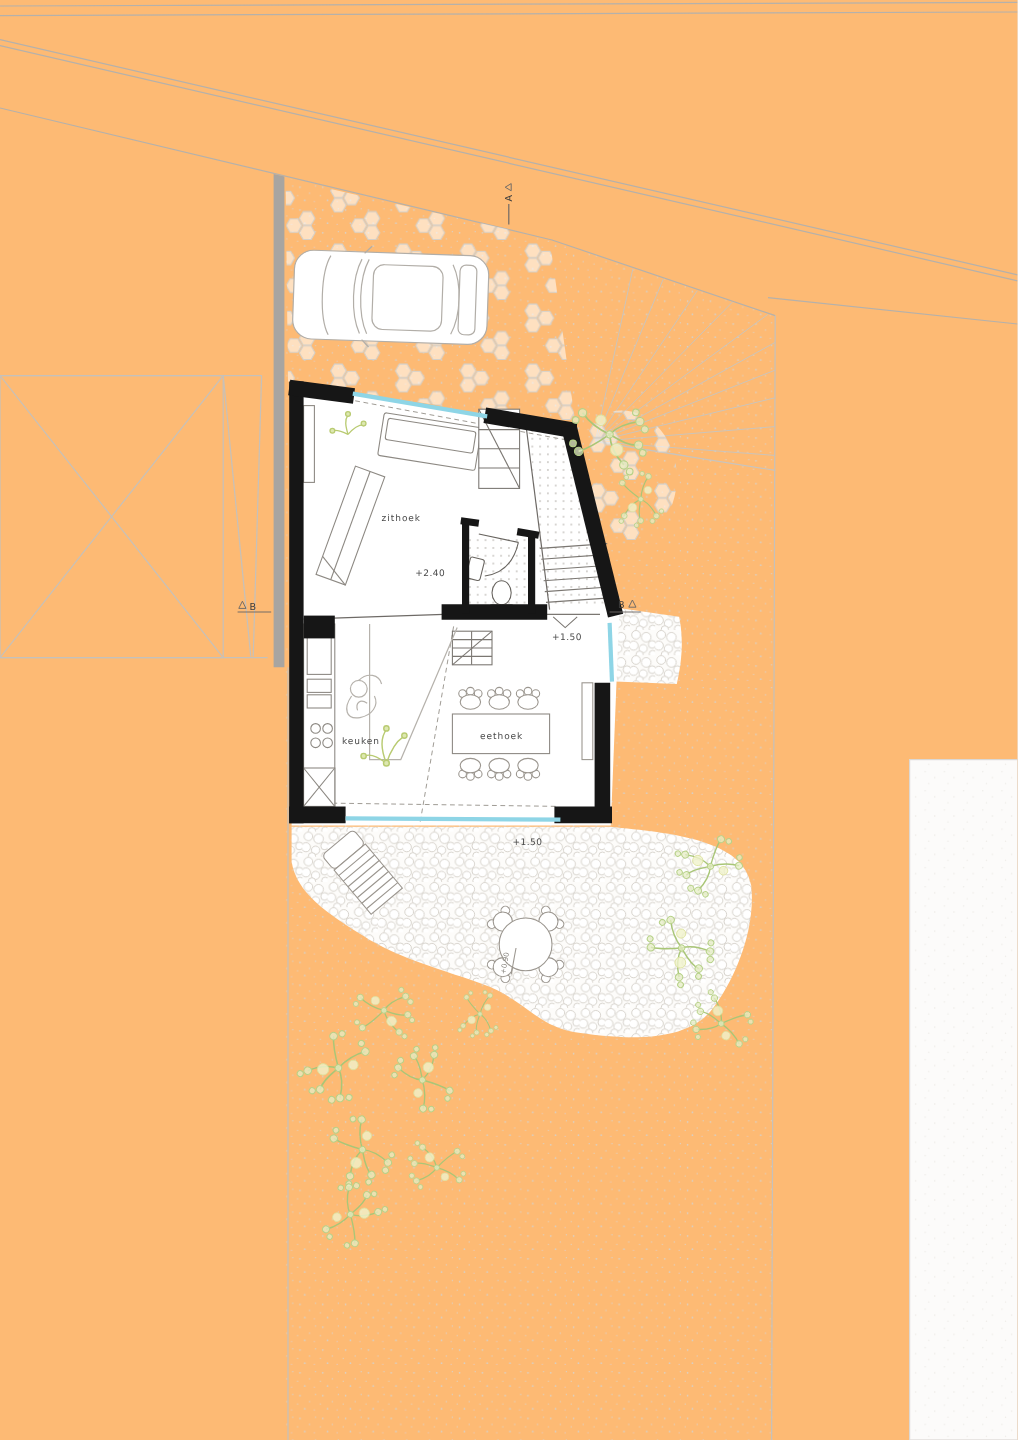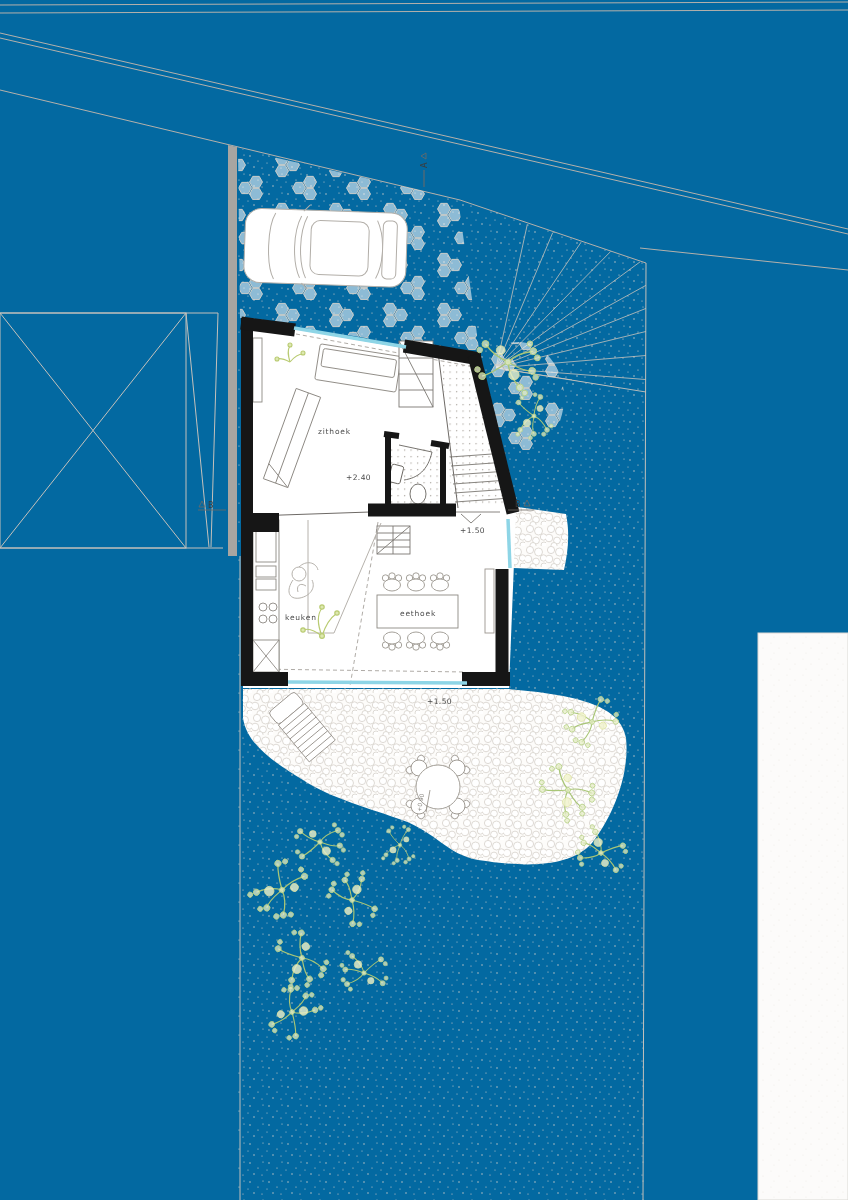--- a/index.html
+++ b/index.html
@@ -1,18 +1,18 @@
 <!DOCTYPE html>
 <html><head>
 <meta charset="utf-8">
 <style>
   html,body{margin:0;padding:0;background:#e9e9e9;}
   .sheet{
     position:relative;width:848px;height:1200px;margin:0 auto;
-    background:#0369a1;overflow:hidden;
+    background:#fdba74;overflow:hidden;
     font-family:"DejaVu Sans", sans-serif;
   }
   svg{position:absolute;inset:0;display:block;}
   text{fill:#4a4a4a;}
   .roomlabel{font-size:7.5px;letter-spacing:.8px;}
   .lvl{font-size:7.5px;letter-spacing:.4px;}
   .seclabel{font-size:8px;letter-spacing:.3px;fill:#3c3c3c;}
   .tiny{font-size:6px;fill:#8a8781;}
 </style>
 </head>

